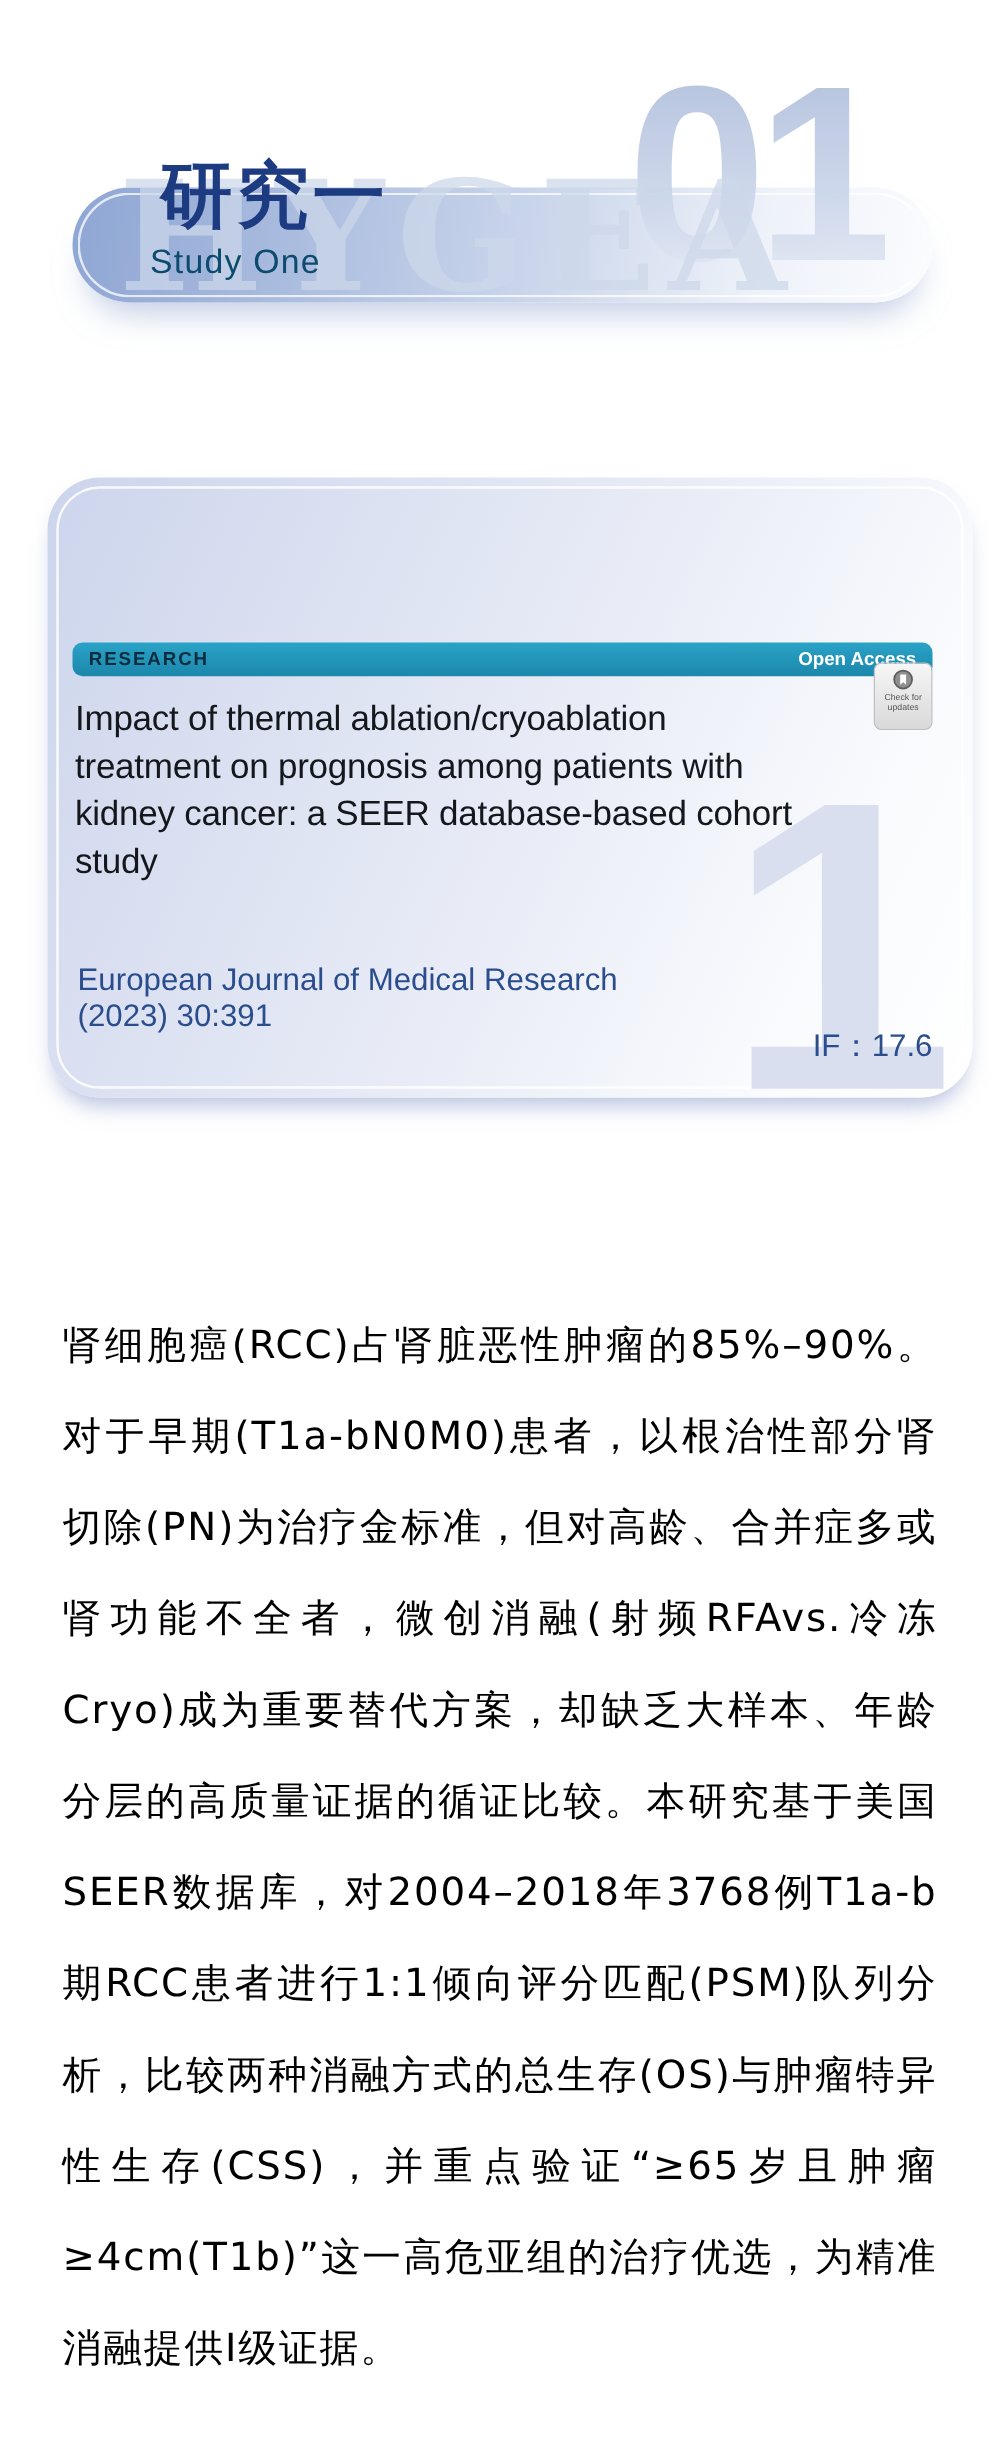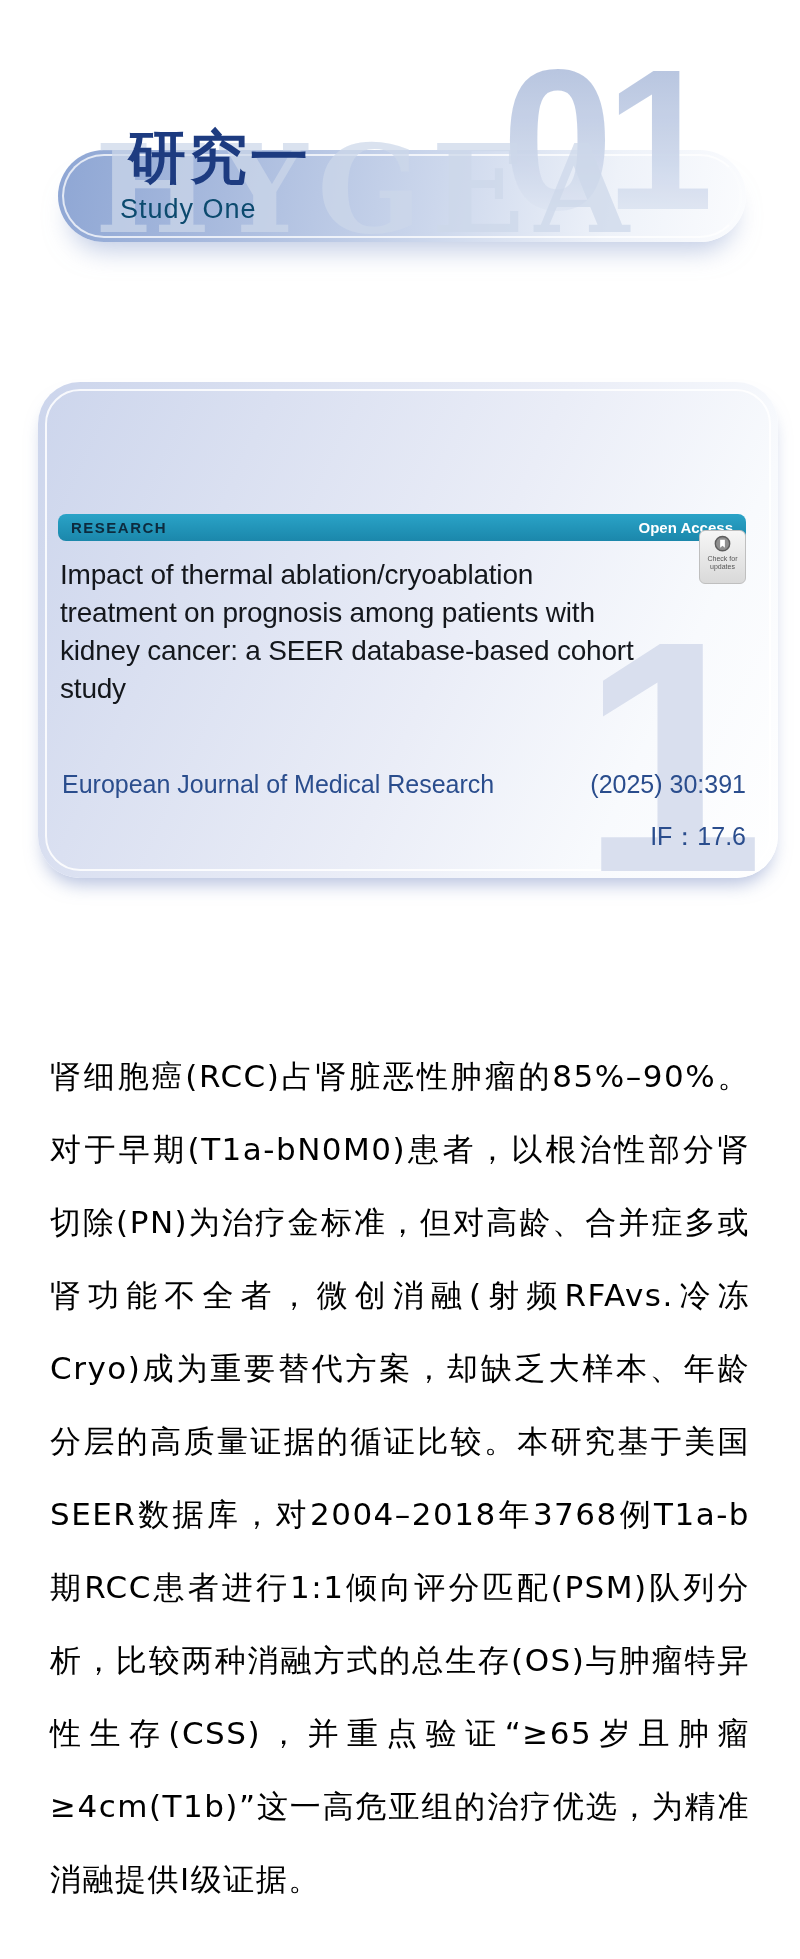--- a/index.html
+++ b/index.html
@@ -40,21 +40,21 @@
   .banner-label{font-size:15px;font-weight:bold;letter-spacing:1.5px;color:#0d2b3e;}
   .banner-badge{font-size:15px;font-weight:bold;color:#ffffff;}
   .check{position:absolute;right:32px;top:148px;width:47px;height:54px;border-radius:6px;
         background:linear-gradient(180deg,#f6f6f6,#d9d9d9);border:1px solid #bfbfbf;
         text-align:center;padding-top:3px;box-sizing:border-box;z-index:2;}
   .check svg{display:block;margin:0 auto;}
   .check-t{font-size:7px;color:#555555;line-height:8px;}
   .paper-title{position:absolute;left:22px;top:174px;width:580px;margin:0;font-size:28px;
         line-height:38px;font-weight:500;color:#14171c;letter-spacing:-0.2px;z-index:2;}
   .journal-row{position:absolute;left:24px;right:32px;top:388px;display:flex;
-        justify-content:space-between;font-size:25px;color:#2a4d8d;z-index:2;}
+        justify-content:flex-start;font-size:25px;color:#2a4d8d;z-index:2;flex-direction:column;}
   .if-row{position:absolute;right:32px;top:438px;font-size:25px;color:#2a4d8d;z-index:2;}
 
   
   .summary{position:absolute;left:50px;top:1040px;width:700px;margin:0;font-size:31px;
         line-height:73px;color:#000000;text-align:justify;letter-spacing:1.5px;
         font-family:"DejaVu Sans","Liberation Sans",sans-serif;}
 </style>
 </head>
 <body>
 
@@ -82,21 +82,21 @@
         <path d="M9.3 6.5h5.4v9.2l-2.7-2.2-2.7 2.2z" fill="#ffffff"></path>
       </svg>
       <div class="check-t">Check for</div>
       <div class="check-t">updates</div>
     </div>
 
     <h2 class="paper-title">Impact of thermal ablation/cryoablation treatment on prognosis among patients with kidney cancer: a SEER database-based cohort study</h2>
 
     <div class="journal-row">
       <span>European Journal of Medical Research</span>
-      <span>(2025) 30:391</span>
+      <span>(2023) 30:391</span>
     </div>
 
     <div class="if-row">IF：17.6</div>
   </section>
 
   <p class="summary">肾细胞癌(RCC)占肾脏恶性肿瘤的85%–90%。对于早期(T1a-bN0M0)患者，以根治性部分肾切除(PN)为治疗金标准，但对高龄、合并症多或肾功能不全者，微创消融(射频RFAvs.冷冻Cryo)成为重要替代方案，却缺乏大样本、年龄分层的高质量证据的循证比较。本研究基于美国SEER数据库，对2004–2018年3768例T1a-b期RCC患者进行1:1倾向评分匹配(PSM)队列分析，比较两种消融方式的总生存(OS)与肿瘤特异性生存(CSS)，并重点验证“≥65岁且肿瘤≥4cm(T1b)”这一高危亚组的治疗优选，为精准消融提供Ⅰ级证据。</p>
 
 </div>
 
 </body></html>

